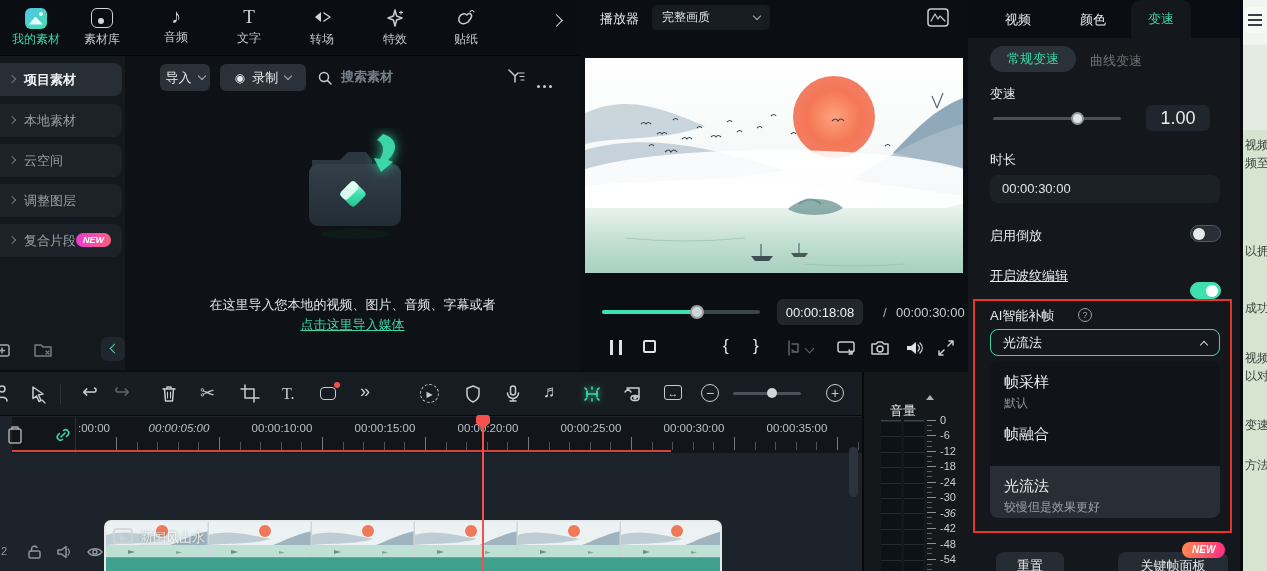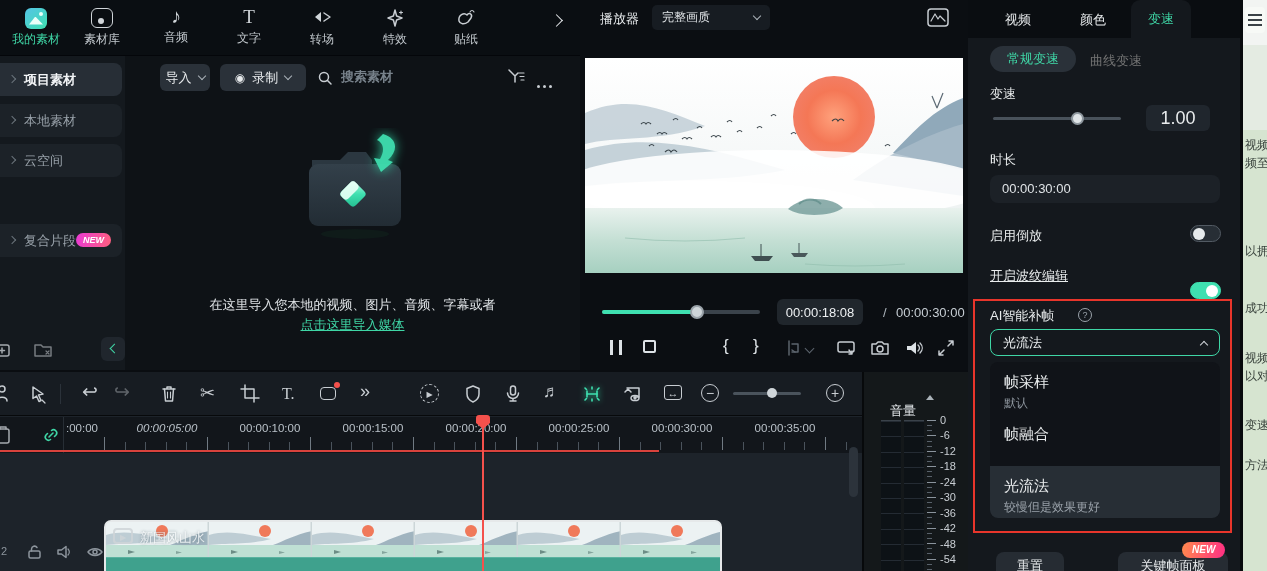--- a/index.html
+++ b/index.html
@@ -113,20 +113,23 @@
 
   <div class="abs" style="left:0;top:55px;width:125px;height:315px;background:#14191e;border-top:1px solid #04060a;">
     <div class="abs side-item" style="top:48px;">
       <span class="chev"></span><span>本地素材</span>
     </div>
     <div class="abs side-item active" style="top:7px;">
       <span class="chev"></span><span>项目素材</span>
     </div>
     <div class="abs side-item" style="top:88px;">
       <span class="chev"></span><span>云空间</span>
+    </div>
+    <div class="abs side-item" style="top:128px;">
+      <span class="chev"></span><span>调整图层</span>
     </div>
     <div class="abs side-item" style="top:168px;">
       <span class="chev"></span><span>复合片段</span>
       <span class="badge-new abs" style="left:76px;top:9px;">NEW</span>
     </div>
     <svg class="ic abs" width="20" height="20" viewBox="0 0 20 20" style="left:-8px;top:284px;opacity:.8;">
       <rect x="3" y="5" width="14" height="11" rx="2"></rect>
         <path d="M10 8 v5 M7.5 10.5 h5"></path>
     </svg>
     <svg class="ic abs" width="22" height="20" viewBox="0 0 22 20" style="left:32px;top:284px;opacity:.55;">
@@ -426,21 +429,21 @@
           <circle cx="13" cy="14" r="0.9" fill="#c8cdd2"></circle>
       </svg>
       <span class="abs" style="left:664px;top:13px;width:18px;height:15px;border:1.6px solid #c8cdd2;border-radius:3px;color:#c8cdd2;font-size:11px;text-align:center;line-height:14px;">↔</span>
       <span class="abs" style="left:701px;top:12px;width:18px;height:18px;border:1.6px solid #c8cdd2;border-radius:50%;color:#c8cdd2;text-align:center;line-height:16px;font-size:14px;"><span>−</span></span>
       <div class="abs" style="left:733px;top:20px;width:68px;height:2.5px;background:#4a535c;border-radius:2px;">
         <span class="abs" style="left:34px;top:-4px;width:10px;height:10px;border-radius:50%;background:#cfd5d9;"></span>
       </div>
       <span class="abs" style="left:826px;top:12px;width:18px;height:18px;border:1.6px solid #c8cdd2;border-radius:50%;color:#c8cdd2;text-align:center;line-height:16px;font-size:14px;"><span>+</span></span>
     </div>
 
-    <div class="abs" style="left:0;top:45px;width:862px;height:36px;background:#12161b;">
+    <div class="abs" style="left:12px;top:45px;width:862px;height:36px;background:#12161b;">
       <svg class="ic abs" width="18" height="20" viewBox="0 0 18 20" style="left:-6px;top:8px;opacity:.8;">
         <rect x="3" y="4" width="12" height="14" rx="2"></rect>
           <path d="M6 4 v-2 h6 v2"></path>
       </svg>
       <svg class="abs" width="18" height="18" viewBox="0 0 18 18" style="left:42px;top:9px;stroke:#3fd6a6;fill:none;stroke-width:1.6;stroke-linecap:round;">
         <path d="M7 11 L11 7"></path>
           <path d="M9.5 4.5 a3.2 3.2 0 0 1 4.5 4.5 l-1.5 1.5"></path>
           <path d="M8.5 13.5 a3.2 3.2 0 0 1 -4.5 -4.5 l1.5 -1.5"></path>
       </svg>
       <span class="abs" style="left:63px;top:0;width:1px;height:36px;background:#272e35;"></span>
@@ -507,19 +510,19 @@
     <div class="abs" style="left:17px;top:48px;width:20px;height:151px;background:#0d1216 repeating-linear-gradient(to bottom,#242b33 0,#242b33 1px,transparent 1px,transparent 15.4px);border-top:1px solid #3a424a;"></div>
     <div class="abs" style="left:40px;top:48px;width:20px;height:151px;background:#0d1216 repeating-linear-gradient(to bottom,#242b33 0,#242b33 1px,transparent 1px,transparent 15.4px);border-top:1px solid #3a424a;"></div>
     <div class="abs" style="left:63px;top:48px;width:5px;height:151px;background:repeating-linear-gradient(to bottom,#59626b 0,#59626b 1px,transparent 1px,transparent 5.13px);"></div>
     <div class="abs" style="left:63px;top:48px;width:9px;height:151px;background:repeating-linear-gradient(to bottom,#8a939c 0,#8a939c 1px,transparent 1px,transparent 15.4px);"></div>
     <span class="abs meter-label" style="left:76px;top:42px;">0</span>
     <span class="abs meter-label" style="left:76px;top:57px;">-6</span>
     <span class="abs meter-label" style="left:76px;top:73px;">-12</span>
     <span class="abs meter-label" style="left:76px;top:88px;">-18</span>
     <span class="abs meter-label" style="left:76px;top:104px;">-24</span>
     <span class="abs meter-label" style="left:76px;top:119px;">-30</span>
-    <span class="abs meter-label" style="left:76px;top:135px;">-36</span>
+    <span class="abs meter-label" style="left:76px;top:135px;font-style:italic;">-36</span>
     <span class="abs meter-label" style="left:76px;top:150px;">-42</span>
     <span class="abs meter-label" style="left:76px;top:166px;">-48</span>
     <span class="abs meter-label" style="left:76px;top:181px;">-54</span>
   </div>
 
 </div>
 
 </body></html>

